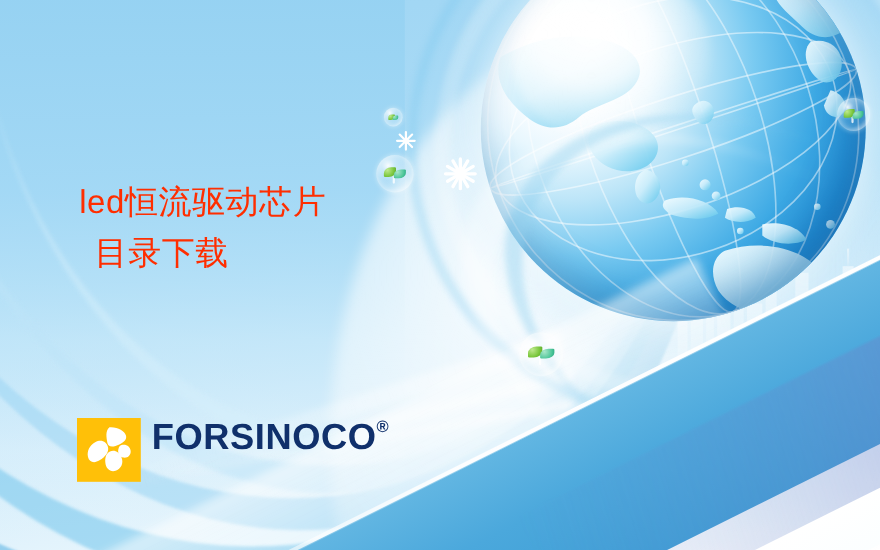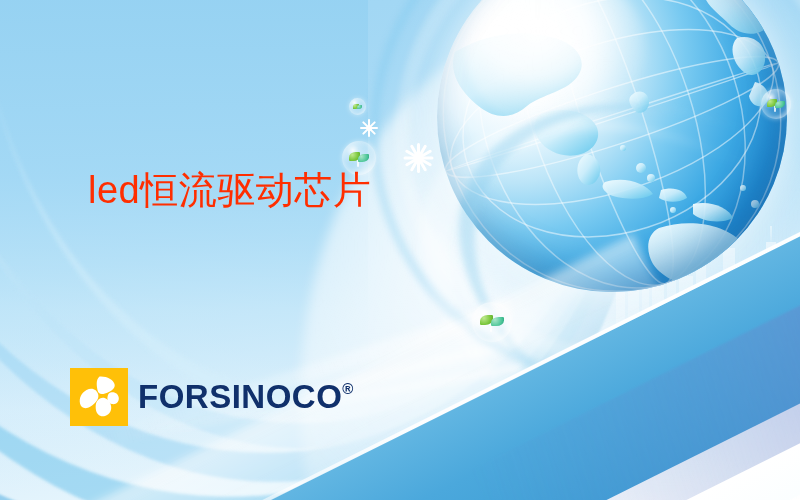--- a/index.html
+++ b/index.html
@@ -328,37 +328,36 @@
     left: 50%; top: 50%;
     width: 5px; height: 5px;
     margin: -2.5px 0 0 -2.5px;
     border-radius: 50%;
     background: #fff;
   }
 
   
   #headline {
     position: absolute;
-    left: 88px; top: 162px;
+    left: 72px; top: 162px;
     z-index: 40;
     color: #ff2e00;
-    font-size: 38px;
+    font-size: 30px;
     line-height: 1.52;
     letter-spacing: 0.5px;
     white-space: nowrap;
   }
   #headline .line2 { display: block; padding-left: 14px; }
 
   
   #logo {
     position: absolute;
-    left: 70px; top: 368px;
+    left: 70px; top: 380px;
     z-index: 40;
     display: flex;
-    align-items: center;
     gap: 10px;
   }
   #logo-mark {
     position: relative;
     width: 58px; height: 58px;
     background: #ffc008;
     flex: 0 0 auto;
   }
   #logo-mark svg { display: block; }
   #logo-text { position: relative; padding-bottom: 2px; }
@@ -574,20 +573,21 @@
     <span style="width:3px;height:15px;margin-left:-1.5px;transform:rotate(210deg)"></span>
     <span style="width:3px;height:15px;margin-left:-1.5px;transform:rotate(240deg)"></span>
     <span style="width:3px;height:15px;margin-left:-1.5px;transform:rotate(270deg)"></span>
     <span style="width:3px;height:15px;margin-left:-1.5px;transform:rotate(300deg)"></span>
     <span style="width:3px;height:15px;margin-left:-1.5px;transform:rotate(330deg)"></span>
     <div class="sparkle-core" style="width:7px;height:7px;margin:-3.5px 0 0 -3.5px"></div>
   </div>
 
   <div id="headline">
     <span>led恒流驱动芯片</span>
+    <span class="line2">目录下载</span>
   </div>
 
   <div id="logo">
     <div id="logo-mark">
       <svg width="58" height="58" viewBox="0 0 58 58">
         <g fill="#ffffff">
           <path d="M29.5 8.5 C37 8 43 11.5 44.5 16 C45.8 20 41.5 23.5 35 25.5
                    C30.6 26.8 28.2 25.6 27.6 22.5 C26.8 18 25.5 12 29.5 8.5 Z"></path>
           <path d="M16.5 22 C22 19 27 21.5 28.2 26.5 C29.2 30.8 26 35 20.5 38.5
                    C15.5 41.7 11 40 10 35.5 C8.8 30 11.5 24.8 16.5 22 Z"></path>

